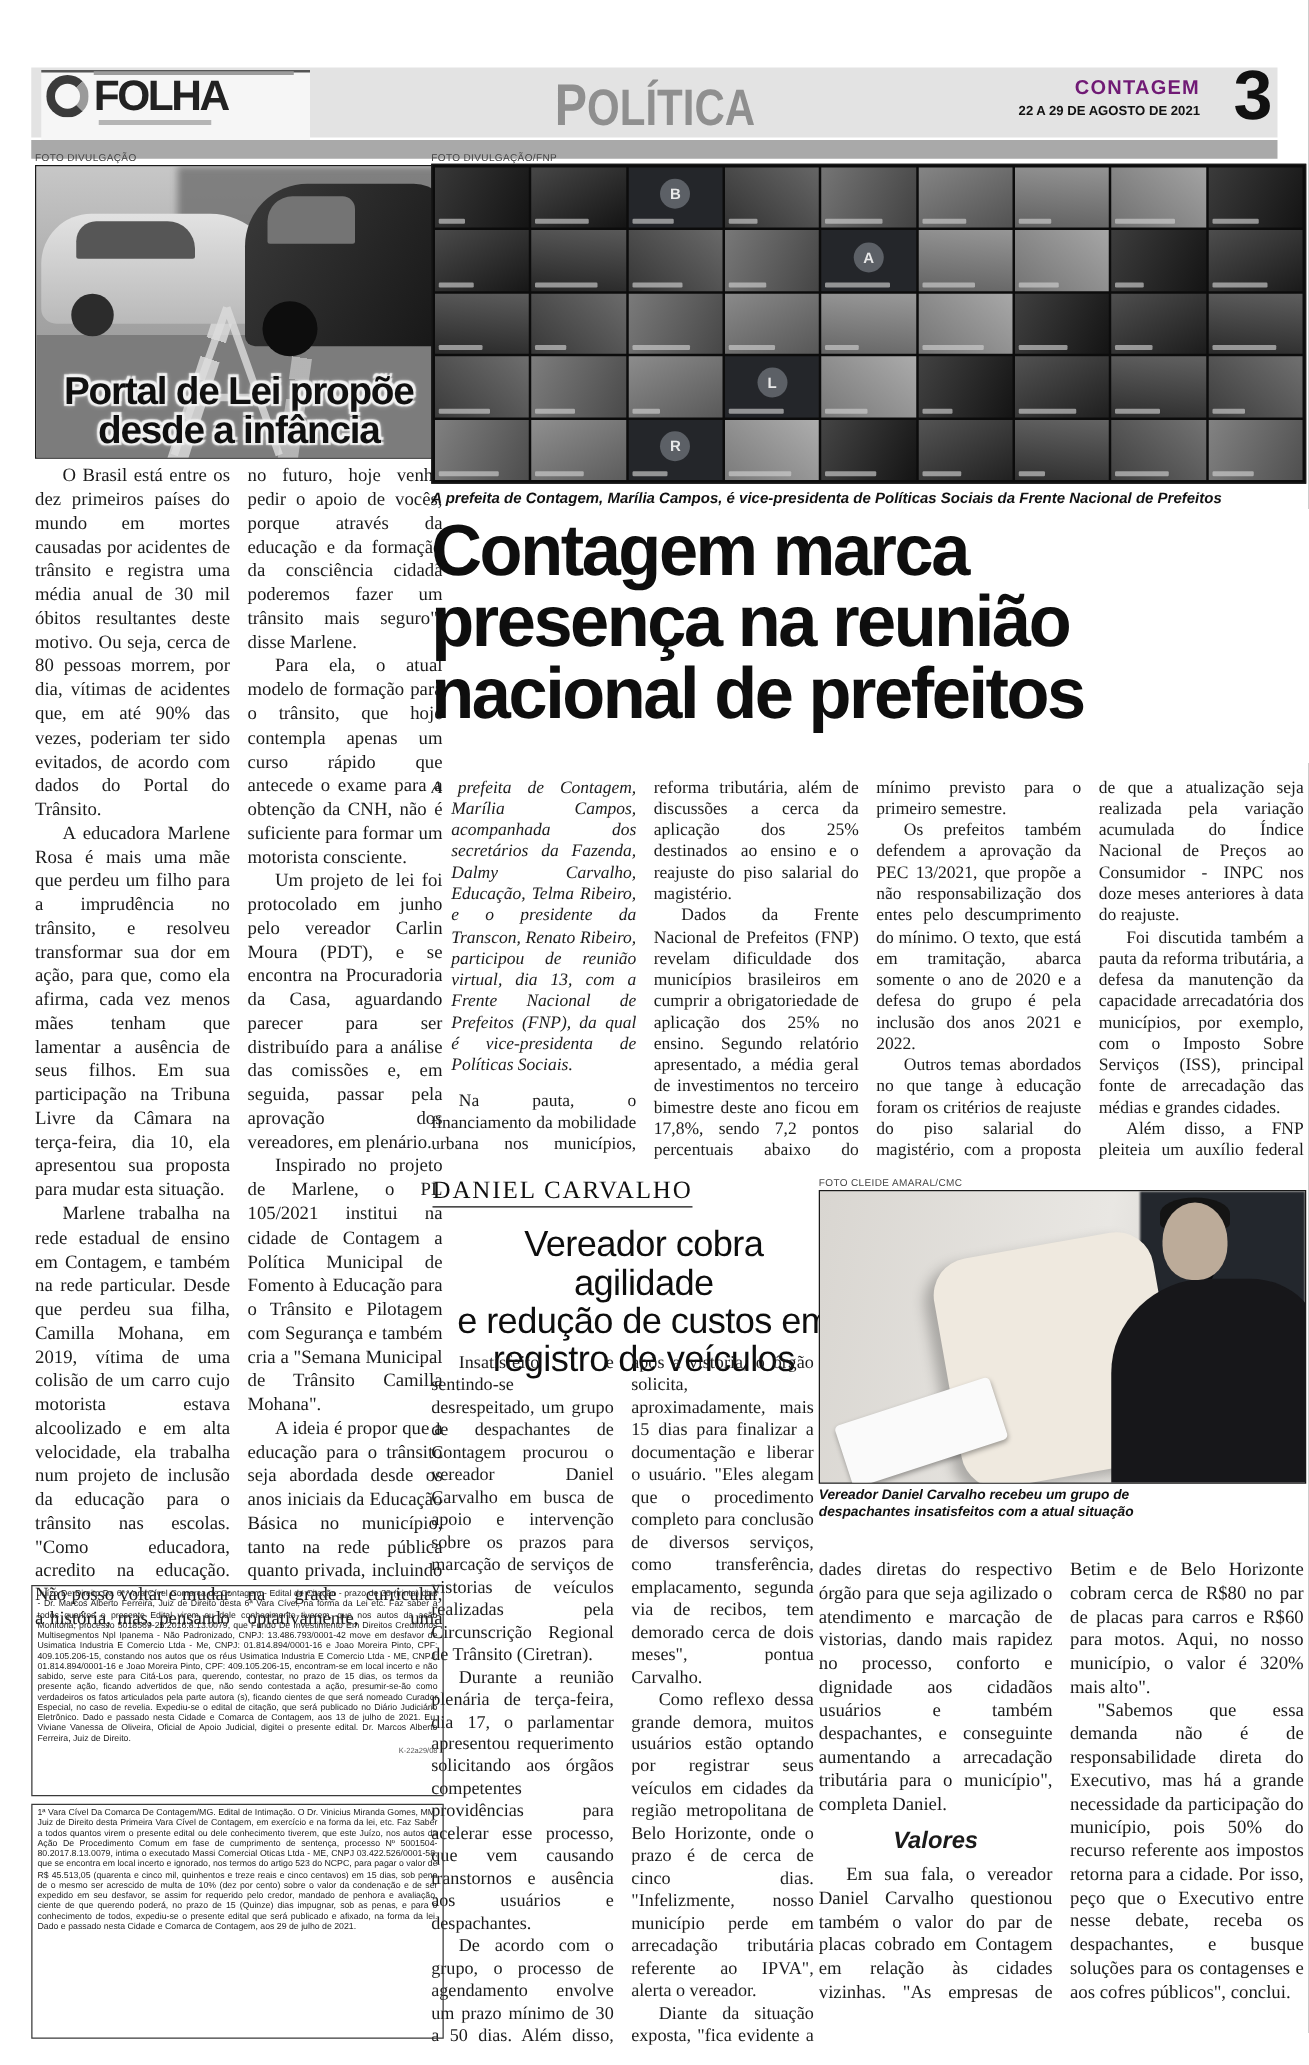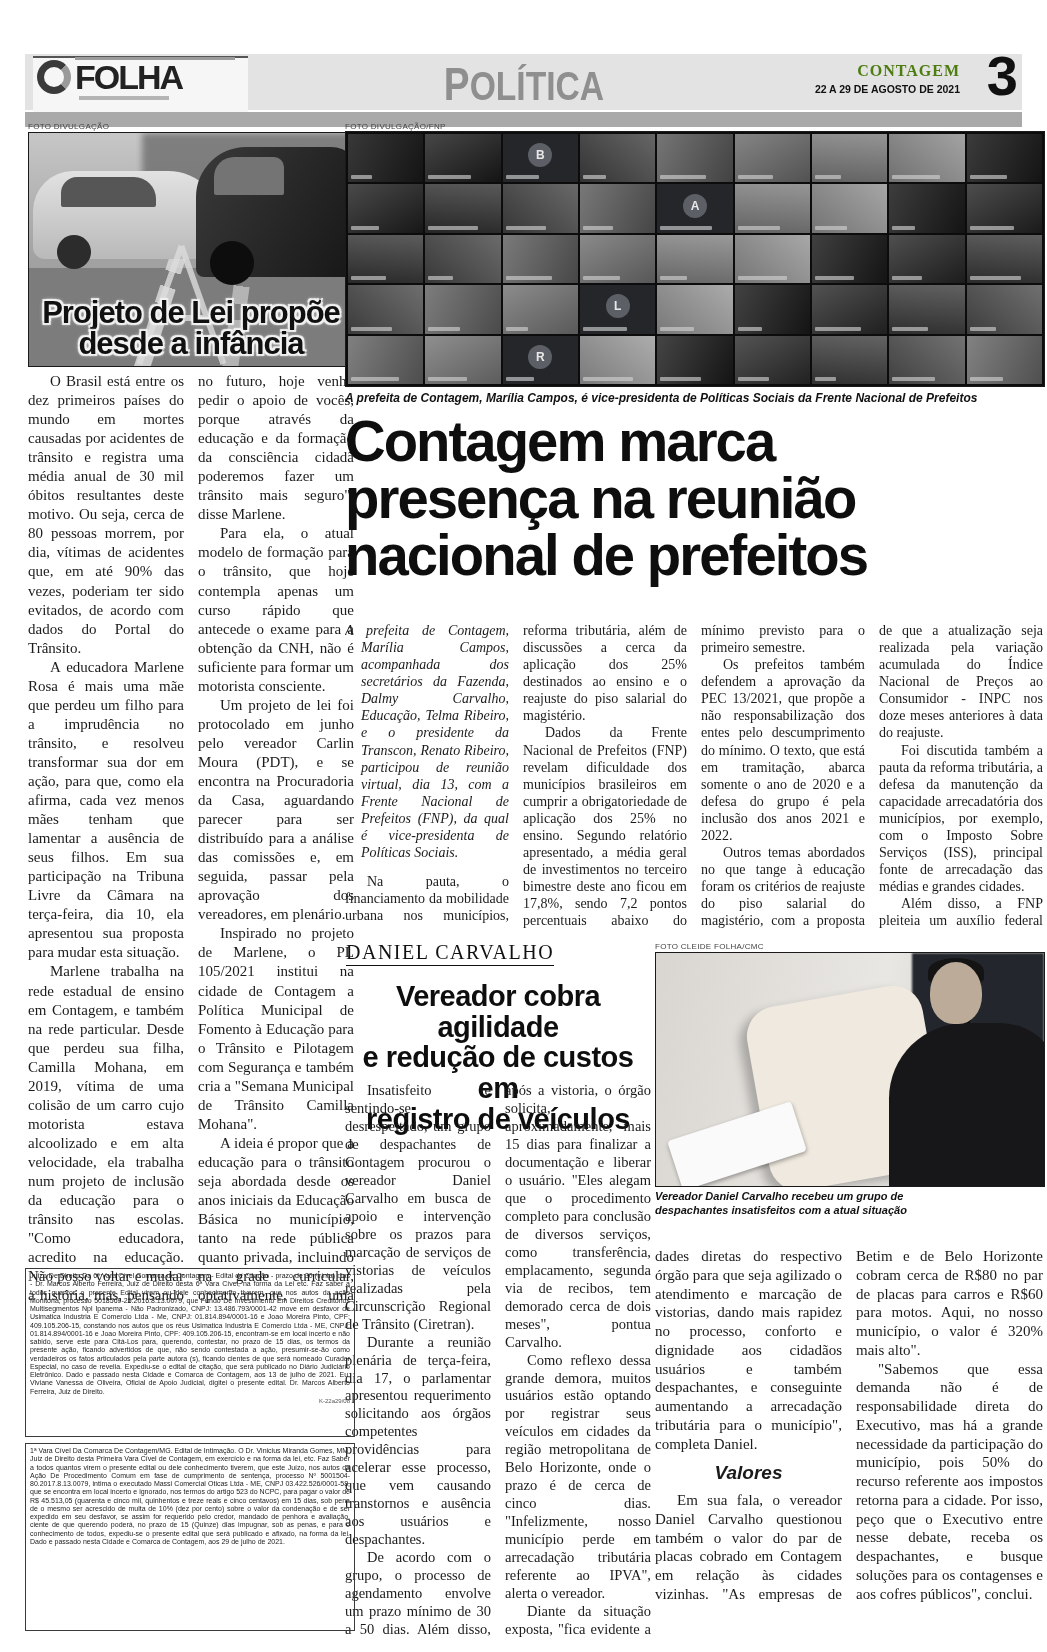--- a/index.html
+++ b/index.html
@@ -14,21 +14,21 @@
              border-right-color:#9a9a9a;}
   .logo-text{font-family:"Liberation Sans",sans-serif;font-weight:bold;font-size:34px;letter-spacing:-2px;
              color:#222;line-height:1;}
   .logo-tagline{height:4px;width:90px;background:#b5b5b5;margin:2px 0 0 46px;}
   .logo-topline{position:absolute;left:42px;top:-1px;width:160px;height:3px;background:#9c9c9c;}
   .section-title{position:absolute;left:50%;top:6px;transform:translateX(-50%) scaleX(.82);
                  font-family:"Liberation Sans",sans-serif;font-weight:bold;font-size:41px;line-height:1;
                  color:#8f8f8f;letter-spacing:0px;white-space:nowrap;}
   .section-title::first-letter{font-size:115%;}
   .edition{position:absolute;right:62px;top:8px;text-align:right;font-family:"Liberation Sans",sans-serif;}
-  .edition-city{font-weight:bold;font-size:16px;letter-spacing:1px;color:#4d7c0f;font-family:Liberation Serif, serif;}
+  .edition-city{font-weight:bold;font-size:16px;letter-spacing:1px;color:#701a75;}
   .edition-date{font-weight:bold;font-size:10.5px;color:#111;margin-top:3px;}
   .page-number{position:absolute;right:4px;top:-6px;font-family:"Liberation Sans",sans-serif;
                font-weight:bold;font-size:56px;color:#111;line-height:1;}
   .header-rule{position:absolute;left:25px;top:112px;width:997px;height:15px;background:#a9a9a9;}
   
   .photo-credit{position:absolute;font-family:"Liberation Sans",sans-serif;font-size:8px;color:#444;
                 letter-spacing:.3px;}
   .caption{font-family:"Liberation Sans",sans-serif;font-weight:bold;font-style:italic;color:#111;}
   
   .traffic-photo{position:absolute;left:28px;top:132px;width:324px;height:233px;overflow:hidden;
@@ -72,22 +72,22 @@
   .fnp-caption{position:absolute;left:345px;top:391px;width:698px;font-size:12px;}
   .fnp-headline{position:absolute;left:345px;top:413px;width:700px;font-family:"Liberation Sans",sans-serif;
                 font-weight:bold;font-size:58px;line-height:.98;letter-spacing:-2px;color:#0e0e0e;
                 transform:scaleX(.97);transform-origin:left top;}
   .fnp-headline span{display:block;}
   .fnp-body{left:345px;top:622px;width:698px;height:315px;font-size:14px;line-height:1.22;overflow:hidden;}
   .lead{font-style:italic;padding-left:16px;text-indent:-16px !important;margin-bottom:12px !important;}
   
   .kicker{position:absolute;left:346px;top:941px;font-size:20px;letter-spacing:1.5px;color:#111;
           border-bottom:1.5px solid #111;padding-bottom:1px;}
-  .carvalho-headline{position:absolute;left:345px;top:981px;width:306px;text-align:center;
-      font-family:"Liberation Sans",sans-serif;font-weight:bold;font-size:29px;line-height:1.06;
+  .carvalho-headline{position:absolute;left:362px;top:981px;width:306px;text-align:center;
+      font-family:"Liberation Sans",sans-serif;font-weight:normal;font-size:29px;line-height:1.06;
       letter-spacing:-.5px;color:#0e0e0e;}
   .carvalho-headline span{display:block;}
   .carvalho-left{left:345px;top:1082px;width:306px;height:566px;font-size:14.5px;line-height:1.24;overflow:hidden;}
   .carvalho-right{left:655px;top:1247px;width:388px;height:402px;font-size:15px;line-height:1.25;overflow:hidden;}
   .valores{text-align:center;font-family:"Liberation Sans",sans-serif;font-weight:bold;font-style:italic;
            font-size:19px;margin:8px 0 6px !important;text-indent:0 !important;}
   
   .carvalho-photo{position:absolute;left:655px;top:952px;width:388px;height:233px;border:1px solid #1a1a1a;
       overflow:hidden;background:linear-gradient(100deg,#d9d6d1 0%,#e9e7e3 55%,#c2bfbb 100%);}
   .cp-dark-corner{position:absolute;right:0;top:0;width:34%;height:38%;background:#23272d;filter:blur(1px);}
@@ -145,21 +145,21 @@
         <div class="wheel"></div>
     </div>
     <div class="car-dark">
       <div class="win"></div>
         <div class="wheel"></div>
     </div>
     <svg class="tri" width="120" height="130" viewBox="0 0 120 130">
       <path d="M60 6 L18 124 M60 6 L102 124 M34 78 L86 78" stroke="#dcdcdc" stroke-width="6" fill="none" opacity=".8"></path>
     </svg>
     <div class="traffic-photo-headline">
-      <span>Projeto de Lei propõe</span>
+      <span>Portal de Lei propõe</span>
       <span>desde a infância</span>
     </div>
   </div>
 
   <div class="body-text cols-2 traffic-body">
     <p>O Brasil está entre os dez primeiros países do mundo em mortes causadas por acidentes de trânsito e registra uma média anual de 30 mil óbitos resultantes deste motivo. Ou seja, cerca de 80 pessoas morrem, por dia, vítimas de acidentes que, em até 90% das vezes, poderiam ter sido evitados, de acordo com dados do Portal do Trânsito.</p>
     <p>A educadora Marlene Rosa é mais uma mãe que perdeu um filho para a imprudência no trânsito, e resolveu transformar sua dor em ação, para que, como ela afirma, cada vez menos mães tenham que lamentar a ausência de seus filhos. Em sua participação na Tribuna Livre da Câmara na terça-feira, dia 10, ela apresentou sua proposta para mudar esta situação.</p>
     <p>Marlene trabalha na rede estadual de ensino em Contagem, e também na rede particular. Desde que perdeu sua filha, Camilla Mohana, em 2019, vítima de uma colisão de um carro cujo motorista estava alcoolizado e em alta velocidade, ela trabalha num projeto de inclusão da educação para o trânsito nas escolas. "Como educadora, acredito na educação. Não posso voltar e mudar a história, mas, pensando no futuro, hoje venho pedir o apoio de vocês, porque através da educação e da formação da consciência cidadã poderemos fazer um trânsito mais seguro", disse Marlene.</p>
     <p>Para ela, o atual modelo de formação para o trânsito, que hoje contempla apenas um curso rápido que antecede o exame para a obtenção da CNH, não é suficiente para formar um motorista consciente.</p>
     <p>Um projeto de lei foi protocolado em junho pelo vereador Carlin Moura (PDT), e se encontra na Procuradoria da Casa, aguardando parecer para ser distribuído para a análise das comissões e, em seguida, passar pela aprovação dos vereadores, em plenário.</p>
@@ -333,21 +333,21 @@
   </div>
 
   <div class="kicker">DANIEL CARVALHO</div>
 
   <div class="carvalho-headline">
     <span>Vereador cobra agilidade</span>
     <span>e redução de custos em</span>
     <span>registro de veículos</span>
   </div>
 
-  <div class="photo-credit" style="left:655px;top:942px;width:388px;">FOTO CLEIDE FOLHA/CMC</div>
+  <div class="photo-credit" style="left:655px;top:942px;width:388px;">FOTO CLEIDE AMARAL/CMC</div>
 
   <div class="carvalho-photo">
     <div class="cp-dark-corner"></div>
     <div class="cp-chair"></div>
     <div class="cp-paper"></div>
     <div class="cp-mic"></div>
     <div class="cp-suit"></div>
     <div class="cp-hair"></div>
     <div class="cp-head"></div>
   </div>

